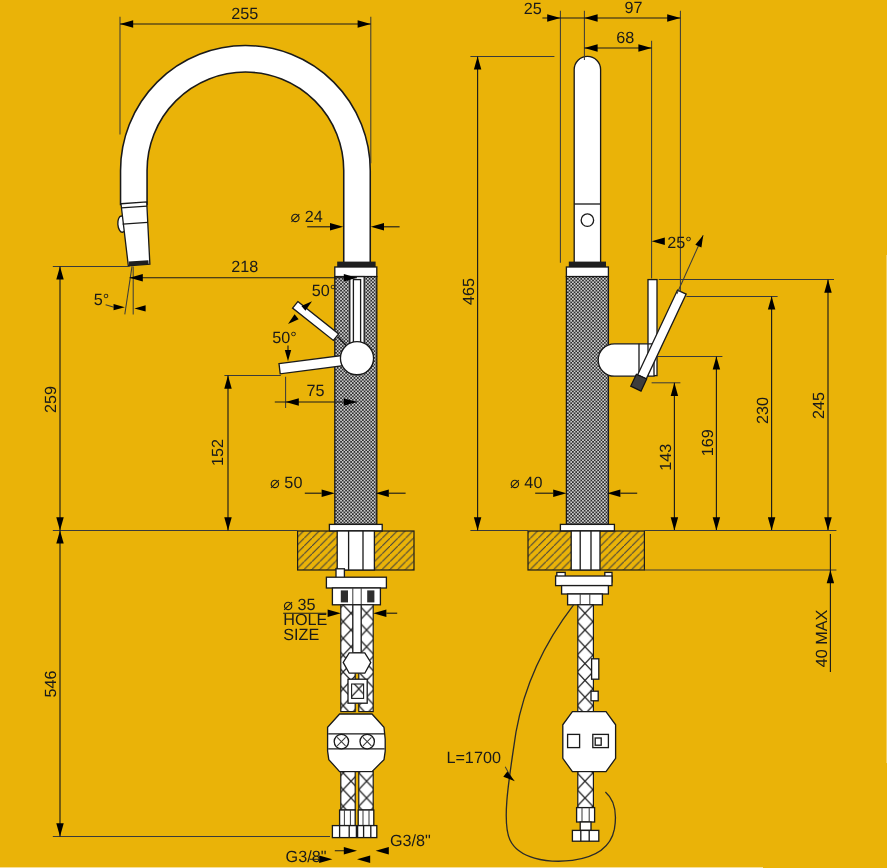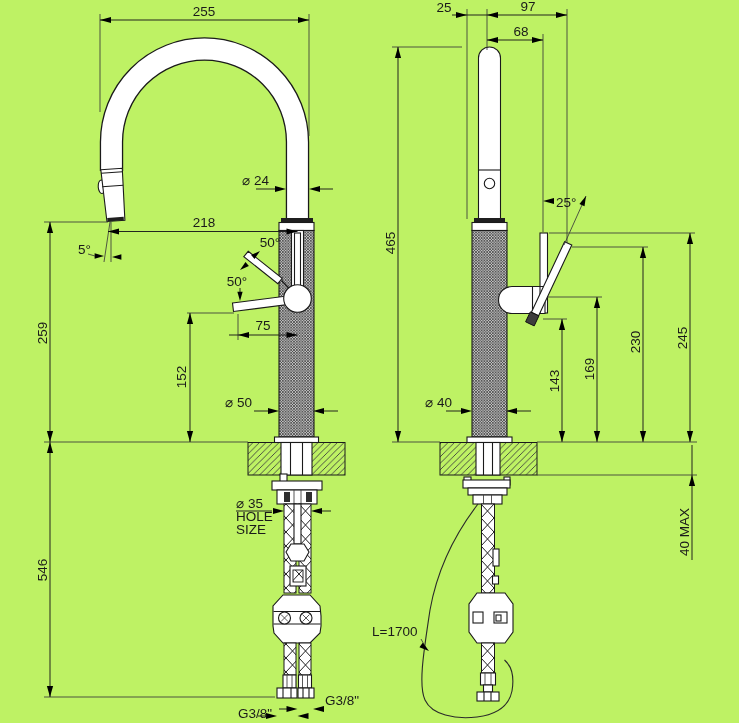--- a/index.html
+++ b/index.html
@@ -1,16 +1,16 @@
 <!DOCTYPE html>
 <html><head>
 <meta charset="utf-8">
 <style>
   html,body{margin:0;padding:0;background:#ffffff;}
-  .stage{width:739px;height:723px;position:relative;background:#bef264;}
+  .stage{width:739px;height:723px;position:relative;background:#eab308;}
   svg{display:block;}
   .dim{font-family:"Liberation Sans",sans-serif;font-size:13.5px;fill:#1a1a1a;}
   .thin{stroke:#3a3a3a;stroke-width:0.85;fill:none;}
   .dln{stroke:#1a1a1a;stroke-width:0.95;fill:none;}
   .geo{stroke:#1a1a1a;stroke-width:1.1;fill:none;}
   .wht{stroke:#1a1a1a;stroke-width:1.1;fill:#ffffff;}
   .drk{fill:#1f1f1f;stroke:none;}
 </style>
 </head>
 <body>

